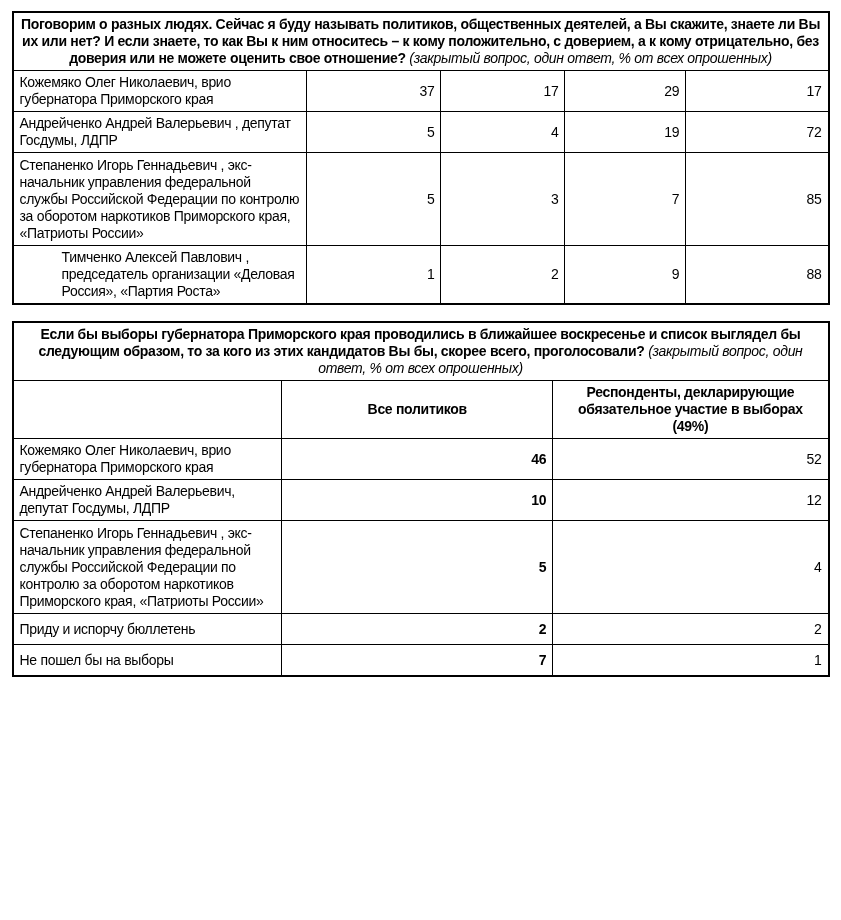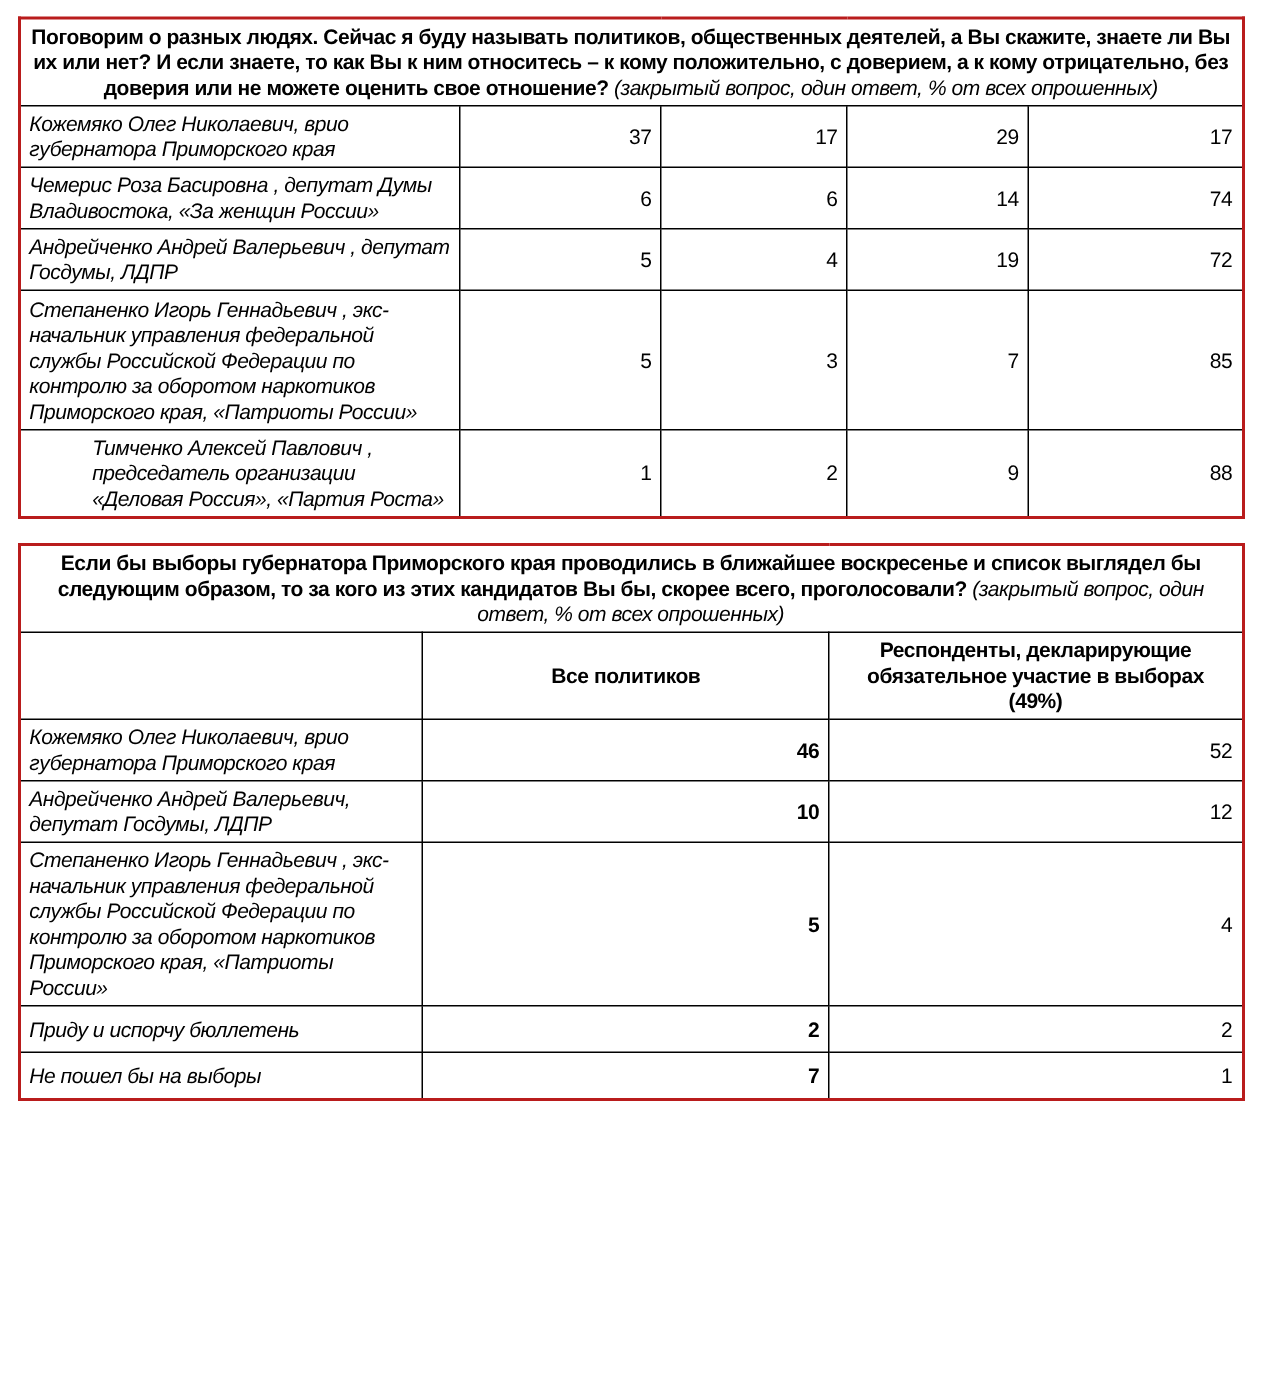--- a/index.html
+++ b/index.html
@@ -10,21 +10,21 @@
     font-family: "Liberation Sans", sans-serif;
   }
   .doc {
     width: 818px;
     margin: 11px auto 0 auto;
   }
   table.survey {
     width: 100%;
     border-collapse: collapse;
     table-layout: fixed;
-    border: 2px solid #b91c1c;
+    border: 2px solid #000000;
   }
   table.survey td, table.survey th {
     border: 1px solid #000000;
     font-size: 14px;
     line-height: 17px;
     letter-spacing: -0.3px;
     vertical-align: middle;
     padding: 3px 6px;
     overflow: hidden;
   }
@@ -39,21 +39,20 @@
     font-weight: normal;
     font-style: italic;
   }
   table.survey th {
     font-weight: bold;
     text-align: center;
   }
   tr.header-row-1 th { height: 64px; }
   tr.header-row-2 th { height: 50px; }
   td.name {
-    font-style: italic;
     text-align: left;
   }
   td.num {
     text-align: right;
   }
   td.num-bold {
     text-align: right;
     font-weight: bold;
   }
   tr.row-2l td { height: 34px; }
@@ -78,27 +77,20 @@
     <tbody>
       <tr>
         <td class="title-cell" colspan="5"><span>Поговорим о разных людях. Сейчас я буду называть политиков, общественных деятелей, а Вы скажите, знаете ли Вы их или нет? И если знаете, то как Вы к ним относитесь – к кому положительно, с доверием, а к кому отрицательно, без доверия или не можете оценить свое отношение?</span> <span class="title-note">(закрытый вопрос, один ответ, % от всех опрошенных)</span></td>
       </tr>
       <tr class="row-2l">
         <td class="name">Кожемяко Олег Николаевич, врио губернатора Приморского края</td>
         <td class="num">37</td>
         <td class="num">17</td>
         <td class="num">29</td>
         <td class="num">17</td>
-      </tr>
-      <tr class="row-2l">
-        <td class="name">Чемерис Роза Басировна , депутат Думы Владивостока, «За женщин России»</td>
-        <td class="num">6</td>
-        <td class="num">6</td>
-        <td class="num">14</td>
-        <td class="num">74</td>
       </tr>
       <tr class="row-2l">
         <td class="name">Андрейченко Андрей Валерьевич , депутат Госдумы, ЛДПР</td>
         <td class="num">5</td>
         <td class="num">4</td>
         <td class="num">19</td>
         <td class="num">72</td>
       </tr>
       <tr class="row-big">
         <td class="name">Степаненко Игорь Геннадьевич , экс-начальник управления федеральной службы Российской Федерации по контролю за оборотом наркотиков Приморского края, «Патриоты России»</td>

